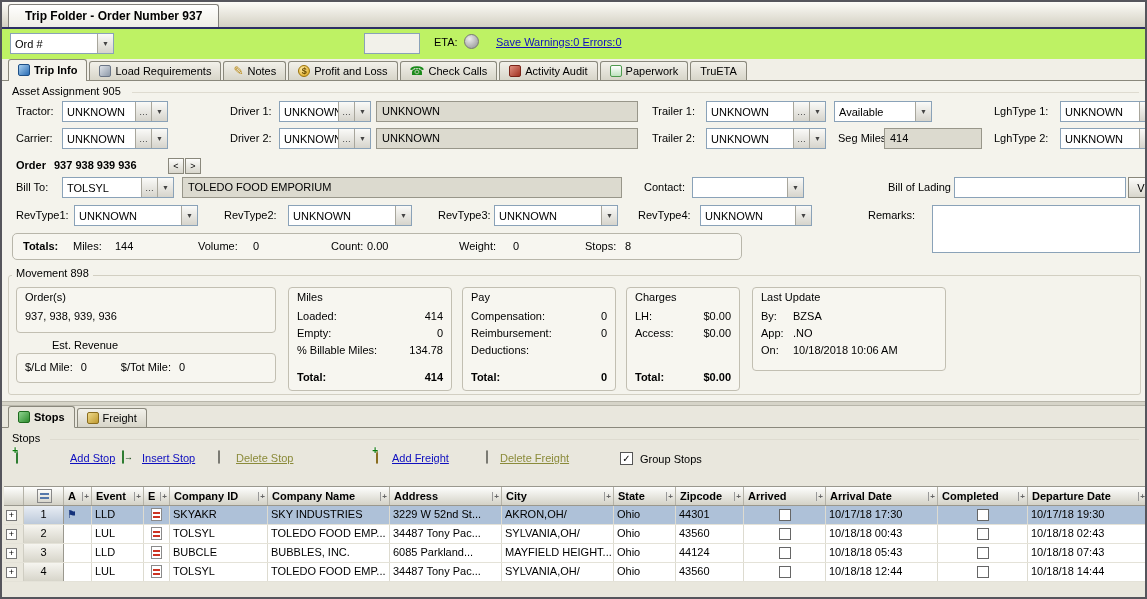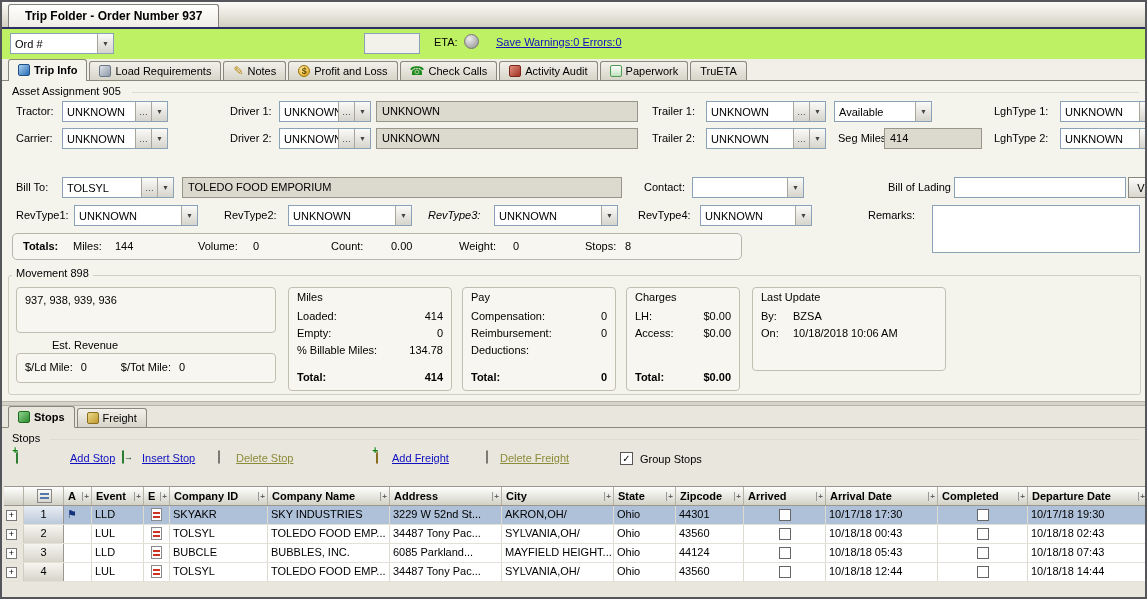--- a/index.html
+++ b/index.html
@@ -221,20 +221,26 @@
       </div>
       <span class="lbl" style="left:836px;">Seg Miles:</span>
       <span class="rofield" style="left:882px;width:98px;">414</span>
       <span class="lbl" style="left:992px;">LghType 2:</span>
       <div class="combo" style="left:1058px;width:96px;">
         <span class="cval">UNKNOWN</span>
         <span class="cbtn arr">▼</span>
       </div>
     </div>
 
+    <div class="frow" style="top:76px;height:18px;">
+      <span class="lbl b" style="left:14px;top:2px;">Order</span>
+      <span class="lbl b" style="left:52px;top:2px;">937  938  939  936</span>
+      <button class="navbtn" style="left:166px;">&lt;</button>
+      <button class="navbtn" style="left:183px;">&gt;</button>
+    </div>
 
     <div class="frow" style="top:96px;">
       <span class="lbl" style="left:14px;">Bill To:</span>
       <div class="combo" style="left:60px;width:112px;">
         <span class="cval">TOLSYL</span>
         <span class="cbtn">…</span>
         <span class="cbtn arr">▼</span>
       </div>
       <span class="rofield" style="left:180px;width:440px;">TOLEDO FOOD EMPORIUM</span>
       <span class="lbl" style="left:642px;">Contact:</span>
@@ -251,52 +257,53 @@
       <span class="lbl" style="left:14px;">RevType1:</span>
       <div class="combo" style="left:72px;width:124px;">
         <span class="cval">UNKNOWN</span>
         <span class="cbtn arr">▼</span>
       </div>
       <span class="lbl" style="left:222px;">RevType2:</span>
       <div class="combo" style="left:286px;width:124px;">
         <span class="cval">UNKNOWN</span>
         <span class="cbtn arr">▼</span>
       </div>
-      <span class="lbl" style="left:426px;font-style:italic;">RevType3:</span>
+      <span class="lbl" style="left:436px;">RevType3:</span>
       <div class="combo" style="left:492px;width:124px;">
         <span class="cval">UNKNOWN</span>
         <span class="cbtn arr">▼</span>
       </div>
       <span class="lbl" style="left:636px;">RevType4:</span>
       <div class="combo" style="left:698px;width:112px;">
         <span class="cval">UNKNOWN</span>
         <span class="cbtn arr">▼</span>
       </div>
       <span class="lbl" style="left:866px;">Remarks:</span>
     </div>
     <textarea class="remarks" style="left: 930px; top: 124px; width: 208px; height: 48px;"></textarea>
 
     <div class="totalsbox" style="left:10px;top:152px;width:730px;height:27px;">
       <span class="tspan b" style="left:10px;">Totals:</span>
       <span class="tspan" style="left:60px;">Miles:</span>
       <span class="tspan" style="left:102px;">144</span>
       <span class="tspan" style="left:185px;">Volume:</span>
       <span class="tspan" style="left:240px;">0</span>
       <span class="tspan" style="left:318px;">Count:</span>
-      <span class="tspan" style="left:378px;">0.00</span>
+      <span class="tspan" style="left:354px;">0.00</span>
       <span class="tspan" style="left:446px;">Weight:</span>
       <span class="tspan" style="left:500px;">0</span>
       <span class="tspan" style="left:572px;">Stops:</span>
       <span class="tspan" style="left:612px;">8</span>
     </div>
 
     <span class="grouplabel" style="left:10px;top:186px;">Movement 898</span>
     <div class="groupbox" style="left:6px;top:194px;width:1133px;height:120px;"></div>
 
     <div class="mbox" style="left:14px;top:206px;width:260px;height:46px;">
+      <div class="mtitle">Order(s)</div>
       <div class="mrow">
           <span>937, 938, 939, 936</span>
         </div>
     </div>
 
     <span class="lbl" style="left:16px;top:258px;margin-left:34px;">Est. Revenue</span>
     <div class="mbox" style="left:14px;top:272px;width:260px;height:30px;justify-content:center;">
       <div class="mrow">
         <span>$/Ld Mile:</span>
         <span style="margin-left:8px;">0</span>
@@ -359,20 +366,24 @@
           <span class="ml">Total:</span>
           <span class="mv">$0.00</span>
         </div>
     </div>
 
     <div class="mbox lu" style="left:750px;top:206px;width:194px;height:84px;">
       <div class="mtitle">Last Update</div>
       <div class="mrow">
           <span class="ml">By:</span>
           <span>BZSA</span>
+        </div>
+      <div class="mrow">
+          <span class="ml">App:</span>
+          <span>.NO</span>
         </div>
       <div class="mrow">
           <span class="ml">On:</span>
           <span>10/18/2018 10:06 AM</span>
         </div>
     </div>
   </div>
 
   <div class="splitter"></div>
 

